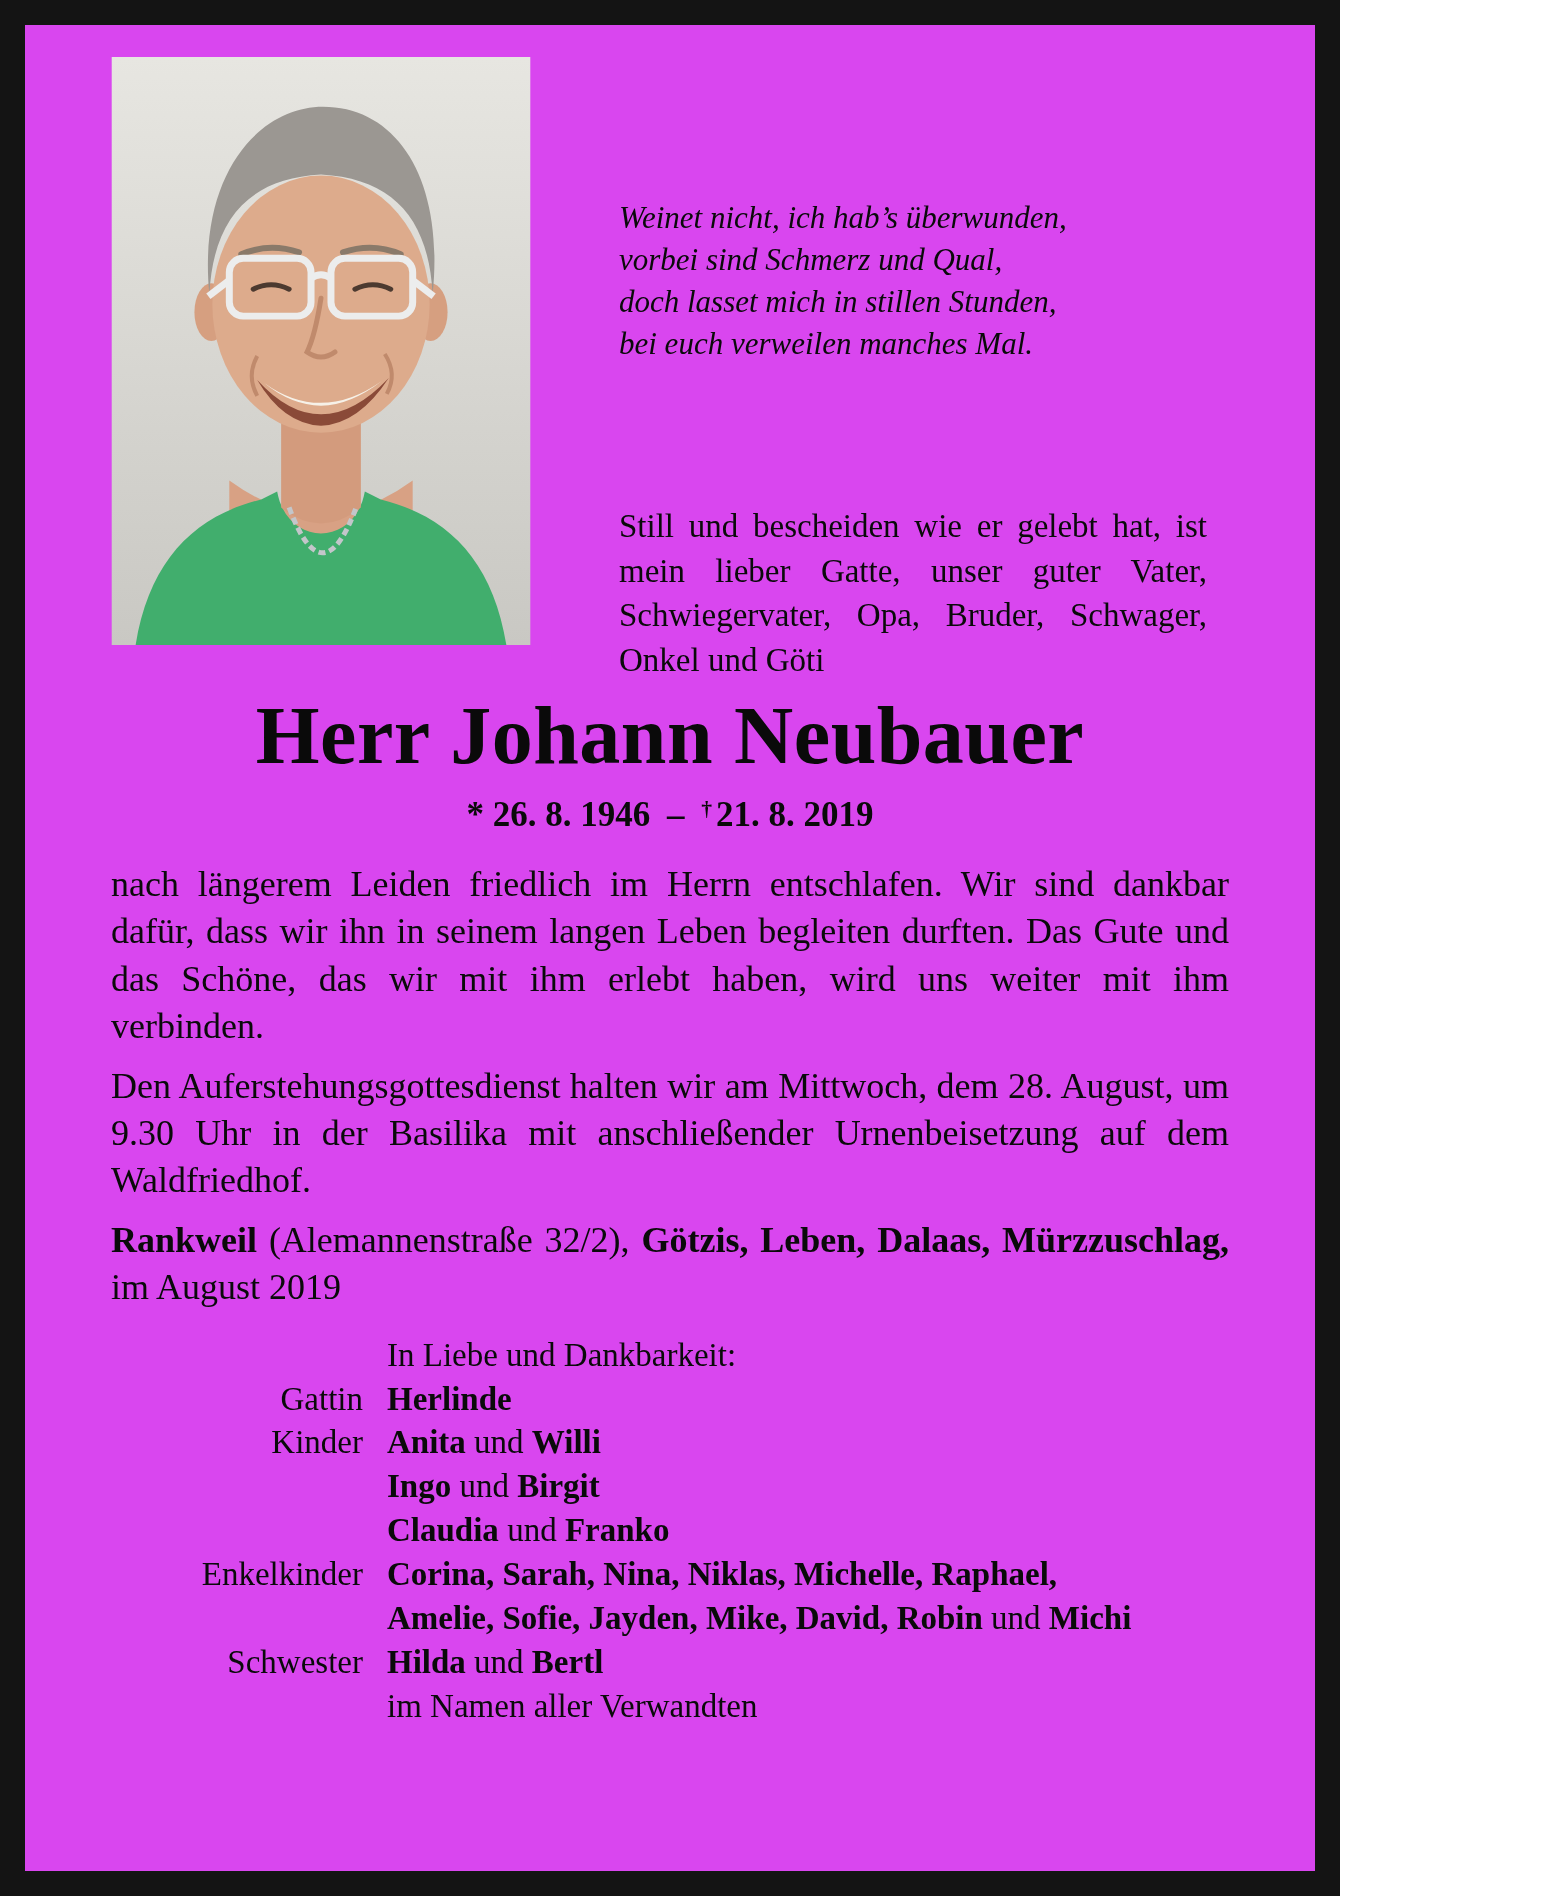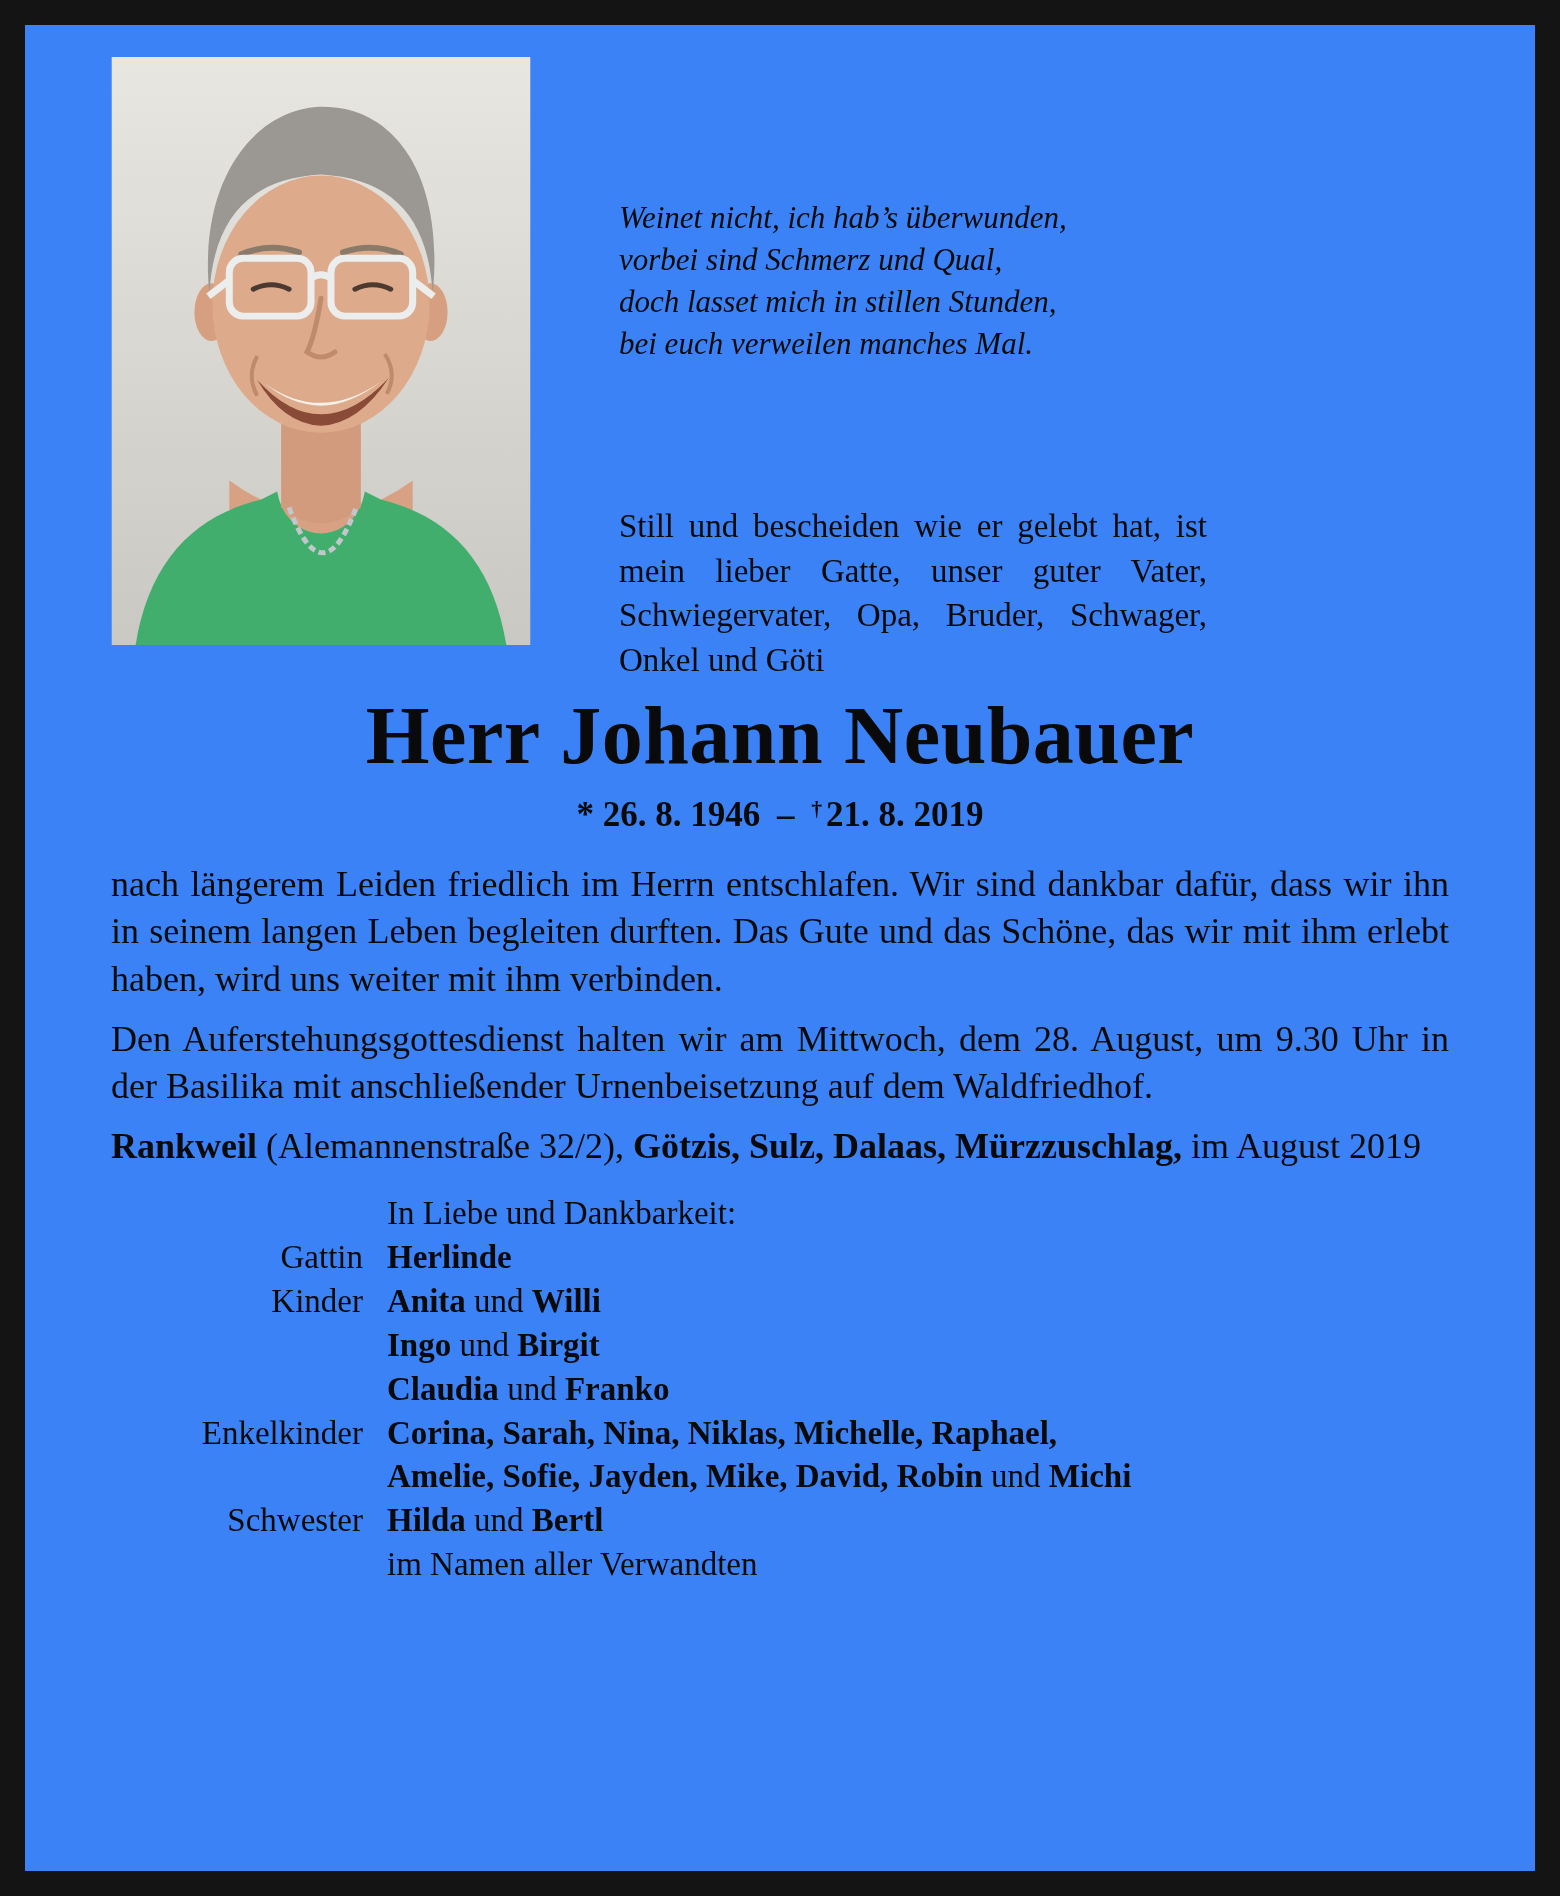--- a/index.html
+++ b/index.html
@@ -1,21 +1,21 @@
 <!DOCTYPE html>
 <html lang="de"><head>
 <meta charset="utf-8">
 <style>
   html, body { margin: 0; padding: 0; background: #ffffff; }
   .frame {
     box-sizing: border-box;
-    width: 1560px;
+    width: 1340px;
     height: 1896px;
     border: 25px solid #141414;
-    background: #3b82f6;
+    background: #d946ef;
     padding: 32px 86px 40px 86px;
     font-family: "Liberation Serif", serif;
     color: #0a0a0a;
     overflow: hidden;
   }
   
   .top { display: flex; align-items: flex-start; margin-bottom: 10px; }
   .photo {
     flex: 0 0 auto;
     width: 420px; height: 588px;
@@ -152,21 +152,21 @@
   <div class="dates">
     <span>*</span>
     <span>26. 8. 1946</span>
     <span class="dash">–</span>
     <span class="dagger">†</span><span>21. 8. 2019</span>
   </div>
 
   <div class="paras">
     <p class="para">nach längerem Leiden friedlich im Herrn entschlafen. Wir sind dankbar dafür, dass wir ihn in seinem langen Leben begleiten durften. Das Gute und das Schöne, das wir mit ihm erlebt haben, wird uns weiter mit ihm verbinden.</p>
     <p class="para">Den Auferstehungsgottesdienst halten wir am Mittwoch, dem 28. August, um 9.30 Uhr in der Basilika mit anschließender Urnenbeisetzung auf dem Waldfriedhof.</p>
-    <p class="para origin"><span class="b">Rankweil</span><span> (Alemannenstraße 32/2), </span><span class="b">Götzis, Sulz, Dalaas, Mürzzuschlag,</span><span> im August 2019</span></p>
+    <p class="para origin"><span class="b">Rankweil</span><span> (Alemannenstraße 32/2), </span><span class="b">Götzis, Leben, Dalaas, Mürzzuschlag,</span><span> im August 2019</span></p>
   </div>
 
   <div class="family">
 
     <div class="fam-label"></div>
     <div class="fam-names"><span>In Liebe und Dankbarkeit:</span></div>
 
     <div class="fam-label">Gattin</div>
     <div class="fam-names"><span class="b">Herlinde</span></div>
 

